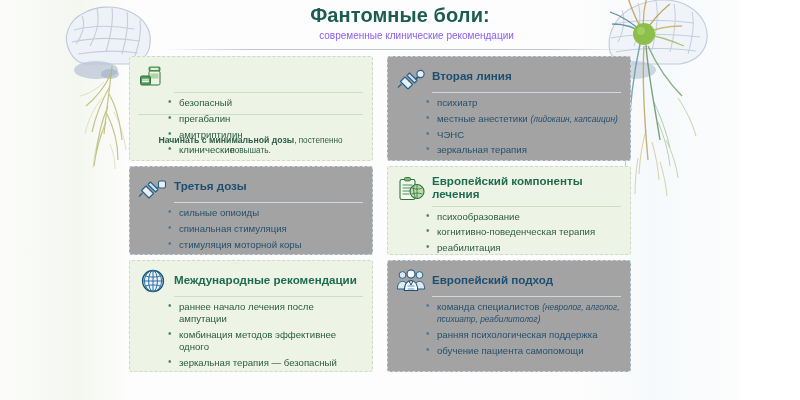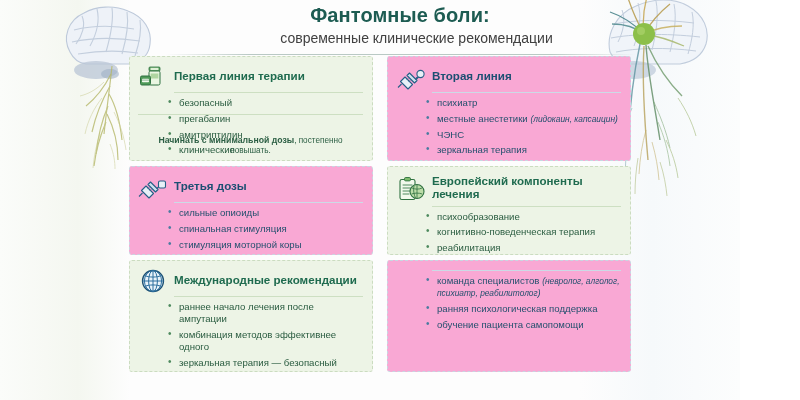--- a/index.html
+++ b/index.html
@@ -28,21 +28,21 @@
   
   #header {
     position: absolute; left: 0; top: 4px; width: 800px;
     text-align: center; z-index: 4;
   }
   #title-main {
     font-size: 20px; font-weight: bold; color: #1d5c52;
     letter-spacing: .1px; line-height: 1.15;
   }
   #title-sub {
-    font-size: 14px; color: #404040; line-height: 1.3;
+    font-size: 10px; color: #8b5cf6; line-height: 1.3;
     margin-top: 2px;
     margin-left: 33px;
   }
   #title-rule {
     width: 470px; height: 1px; margin: 7px auto 0;
     background: linear-gradient(90deg, rgba(160,185,180,0) 0%, #b9c9c4 18%, #b9c9c4 82%, rgba(160,185,180,0) 100%);
   }
 
   
   #grid {
@@ -55,21 +55,21 @@
     z-index: 3;
   }
   .card {
     border: 1px dashed #c9d3cf;
     border-radius: 3px;
     padding: 7px 9px 5px 8px;
     position: relative;
     overflow: hidden;
   }
   .card.green { background: #edf4e6; border-color: #cbdcc0; }
-  .card.blue  { background: #f9a8d4; border-color: #c8d6e1; }
+  .card.blue  { background: #a3a3a3; border-color: #c8d6e1; }
 
   .card-head { display: flex; align-items: center; gap: 6px; }
   .card-icon { flex: 0 0 auto; width: 30px; height: 26px; }
   .card-title {
     font-size: 11.6px; font-weight: bold; line-height: 1.15;
     padding-bottom: 3px;
   }
   .green .card-title { color: #1f6b4f; }
   .blue  .card-title { color: #1c4f72; }
 
@@ -206,21 +206,20 @@
       <div class="card-head">
         <svg class="card-icon" viewBox="0 0 30 26">
           <rect x="11" y="3" width="11" height="4" rx="1" fill="#5aa05f" stroke="#2f7140" stroke-width=".8"></rect>
           <rect x="12.5" y="3.8" width="8" height="2.4" fill="#dff0d6"></rect>
           <rect x="11" y="7" width="11" height="14" rx="1.6" fill="#eaf6e2" stroke="#2f7140" stroke-width="1"></rect>
           <rect x="12.6" y="9.5" width="7.8" height="5" fill="#7dba6c" opacity=".55"></rect>
           <rect x="2.5" y="12" width="10" height="9" rx="1.4" fill="#4f9a58" stroke="#2f7140" stroke-width="1"></rect>
           <rect x="4" y="14.8" width="7" height="3.4" rx=".8" fill="#f2faee"></rect>
           <rect x="2.5" y="15.6" width="10" height="1" fill="#2f7140" opacity=".5"></rect>
         </svg>
-        <div class="card-title">Первая линия терапии</div>
       </div>
       <div class="head-rule"></div>
       <ul class="bullets">
         <li><span>безопасный</span></li>
         <li><span>прегабалин</span></li>
         <li><span>амитриптилин</span></li>
         <li><span>клинические</span></li>
       </ul>
       <div class="card-note">
         <b>Начинать с минимальной дозы</b><span class="note-tail">, постепенно повышать.</span>
@@ -326,20 +325,40 @@
       </div>
       <div class="head-rule"></div>
       <ul class="bullets">
         <li><span>раннее начало лечения после ампутации</span></li>
         <li><span>комбинация методов эффективнее одного</span></li>
         <li><span>зеркальная терапия — безопасный метод первой линии</span></li>
       </ul>
     </div>
 
     <div class="card blue">
+      <div class="card-head">
+        <svg class="card-icon" viewBox="0 0 30 26">
+          <g stroke="#265f86" stroke-width="1" fill="#dceaf4">
+            <circle cx="6.5" cy="7" r="3.4"></circle>
+            <path d="M1.4 21 C1.4 15.8 3.8 13.4 6.5 13.4 C9.2 13.4 11.6 15.8 11.6 21 Z"></path>
+            <circle cx="23.5" cy="7" r="3.4"></circle>
+            <path d="M18.4 21 C18.4 15.8 20.8 13.4 23.5 13.4 C26.2 13.4 28.6 15.8 28.6 21 Z"></path>
+          </g>
+          <g stroke="#1c4f72" stroke-width="1.1" fill="#f3f9fd">
+            <circle cx="15" cy="6" r="4"></circle>
+            <path d="M8.3 22.5 C8.3 15.8 11.4 12.6 15 12.6 C18.6 12.6 21.7 15.8 21.7 22.5 Z"></path>
+          </g>
+          <path d="M13 13 L15 17 L17 13" fill="none" stroke="#1c4f72" stroke-width="1"></path>
+          <g stroke="#3d7fa8" stroke-width=".8">
+            <path d="M11.5 18 L18.5 18"></path>
+            <path d="M11.8 21 L18.2 21"></path>
+          </g>
+        </svg>
+        <div class="card-title">Европейский подход</div>
+      </div>
       <div class="head-rule"></div>
       <ul class="bullets">
         <li><span>команда специалистов </span><span class="paren">(невролог, алголог, психиатр, реабилитолог)</span></li>
         <li><span>ранняя психологическая поддержка</span></li>
         <li><span>обучение пациента самопомощи</span></li>
       </ul>
     </div>
 
   </div>
 </div>

